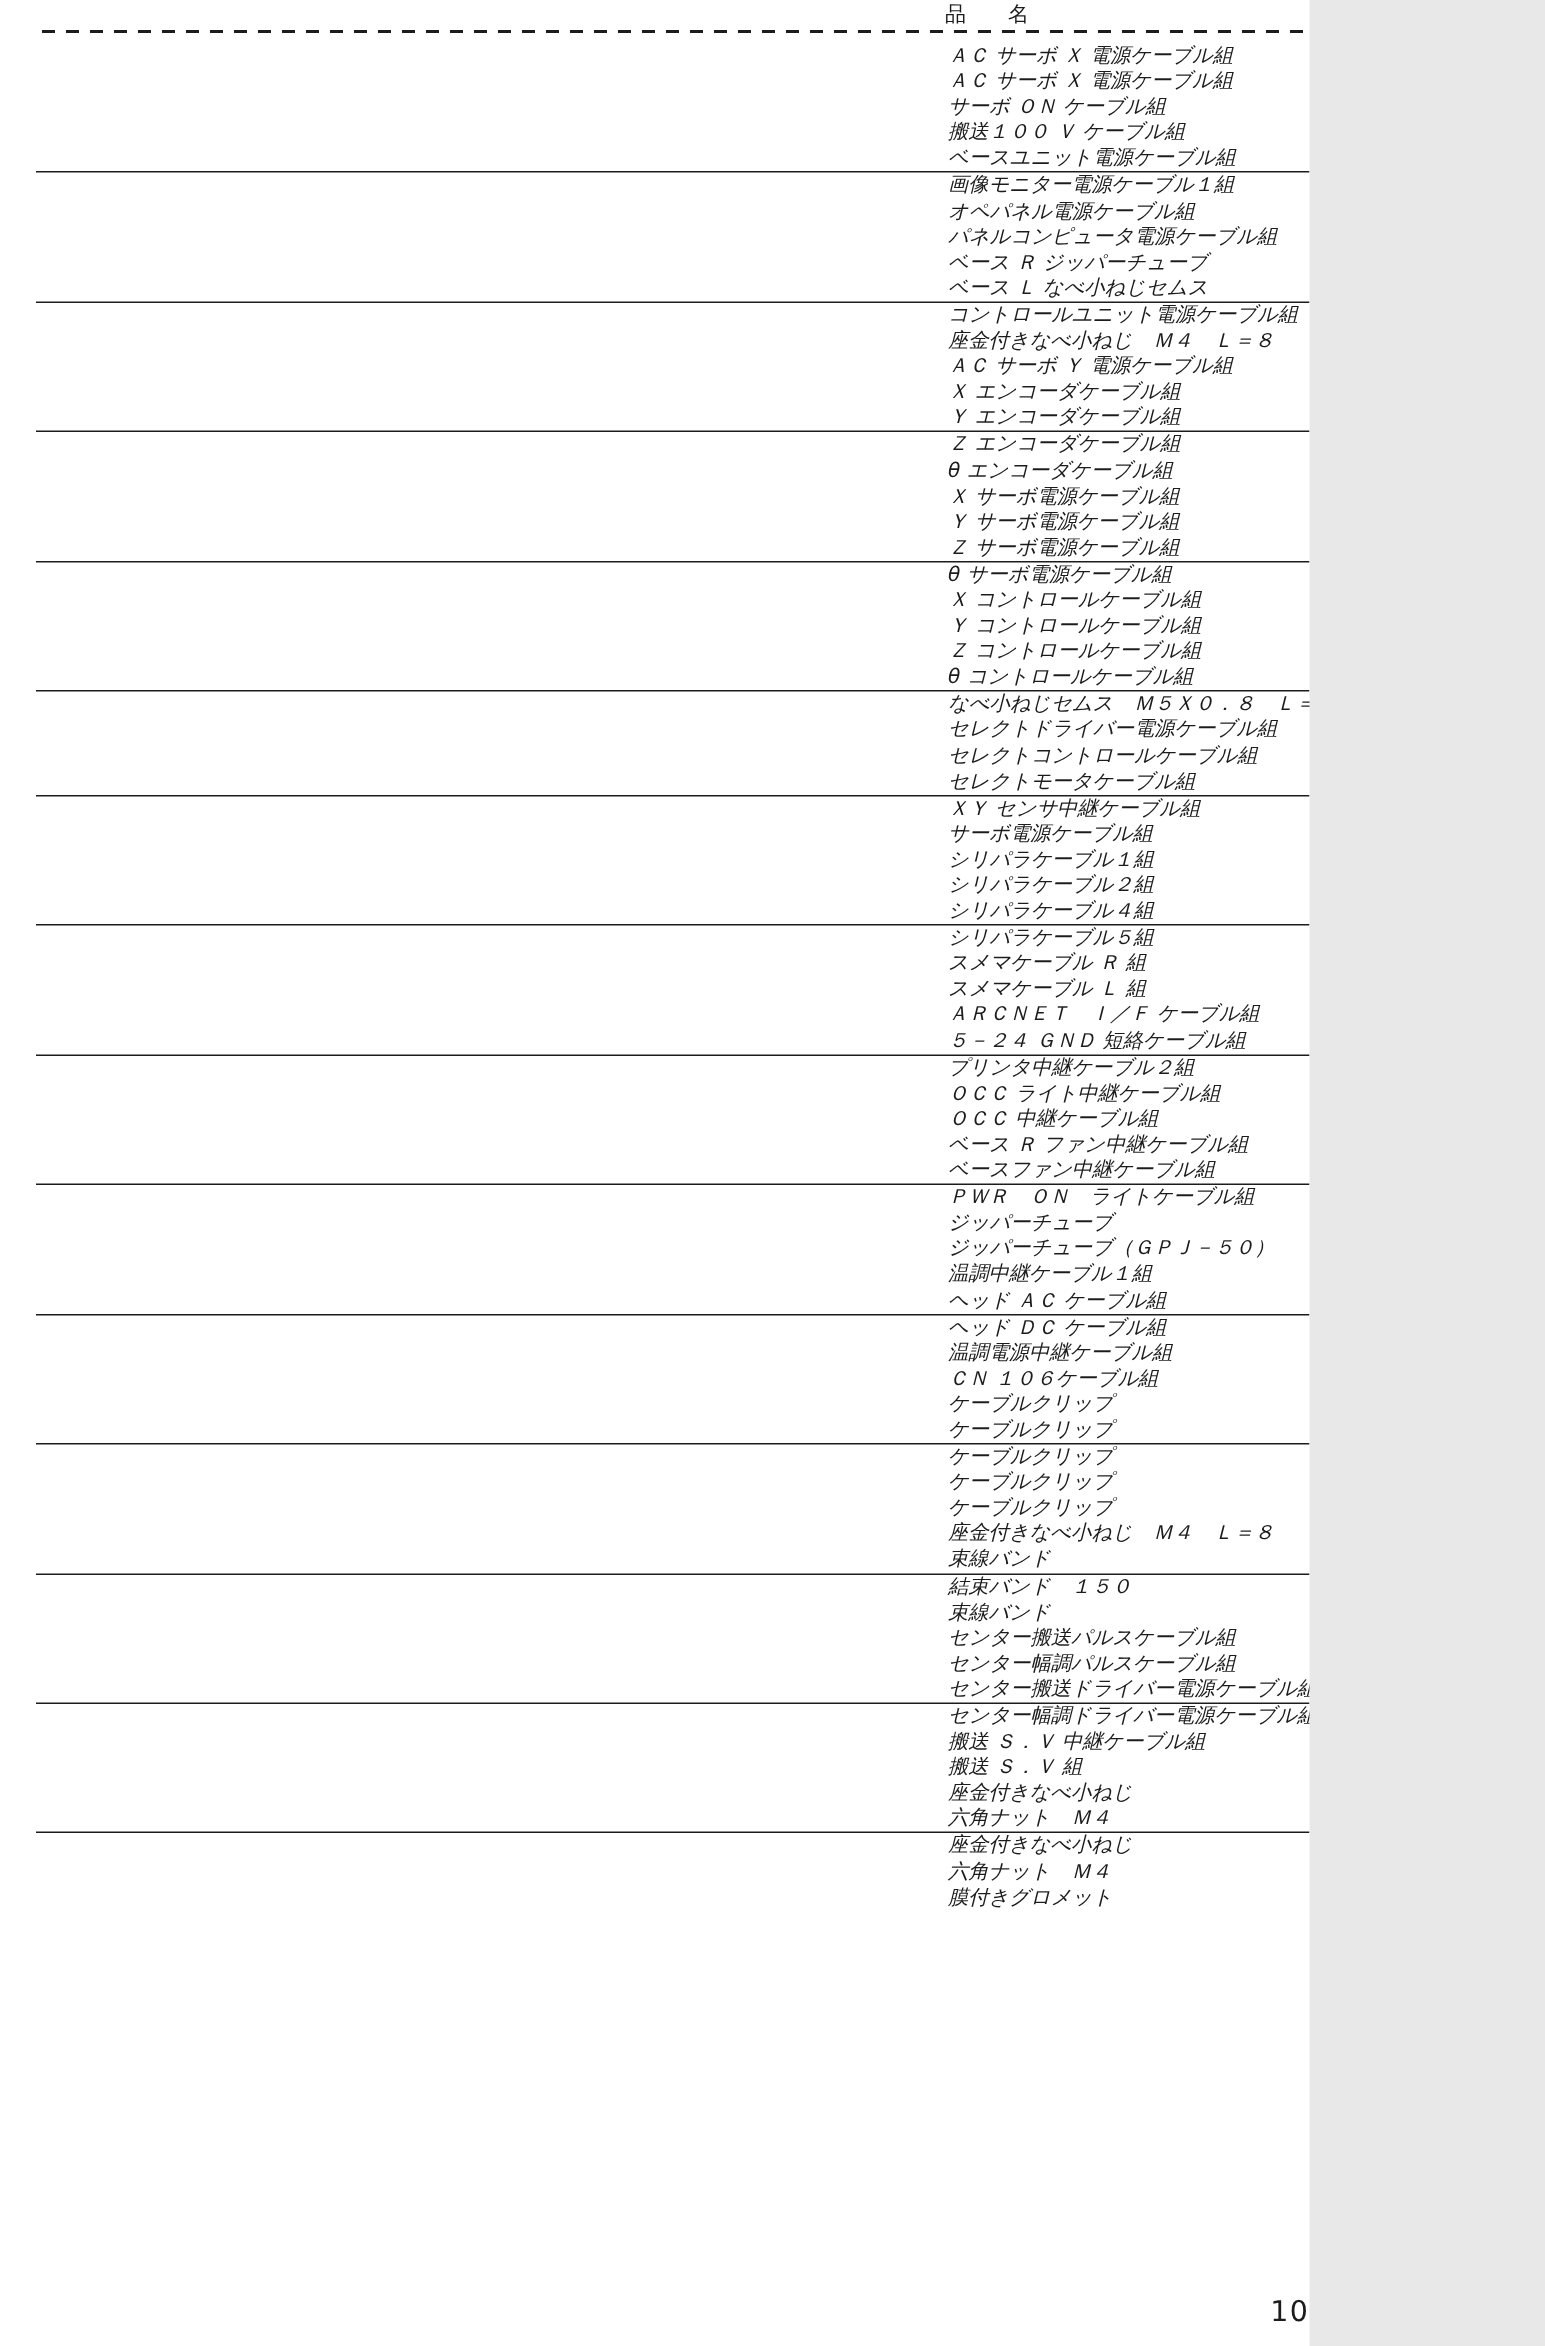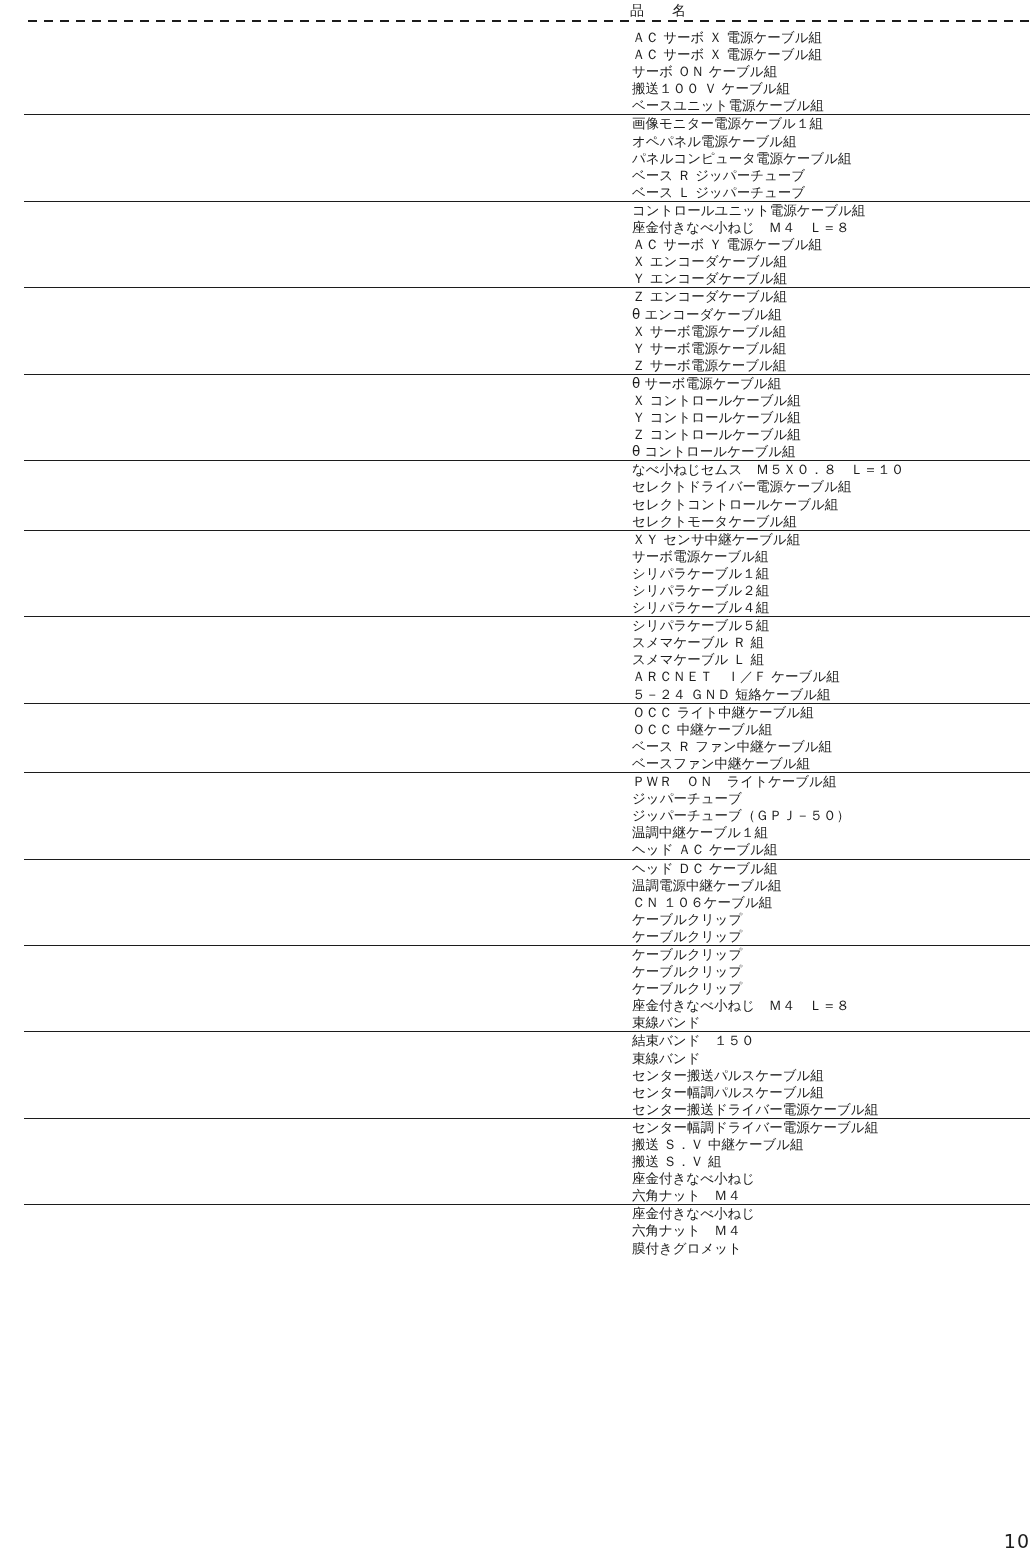--- a/index.html
+++ b/index.html
@@ -1,19 +1,19 @@
 <!DOCTYPE html>
 <html><head>
 <meta charset="utf-8">
 <style>
   html, body { margin: 0; padding: 0; }
   body { background: #e8e8e8; }
   .page {
     position: relative;
-    width: 1030px;
+    width: 873px;
     height: 1564px;
     background: #ffffff;
     font-family: "DejaVu Sans", "Liberation Sans", sans-serif;
     color: #1c1c1c;
     overflow: hidden;
   }
   .col-header {
     position: absolute;
     left: 630px;
     top: 1px;
@@ -27,20 +27,21 @@
     right: 0;
     top: 20px;
     height: 2px;
     background: repeating-linear-gradient(to right, #1c1c1c 0px, #1c1c1c 9px, transparent 9px, transparent 16px);
   }
   .groups {
     position: absolute;
     left: 24px;
     right: 0;
     top: 23px;
+    font-style: italic;
   }
   .group {
     border-bottom: 1.4px solid #1c1c1c;
   }
   .group:first-child { padding-top: 6px; }
   .group:last-child { border-bottom: none; }
   .row {
     height: 17.1px;
     line-height: 17.1px;
     font-size: 13.5px;
@@ -73,21 +74,21 @@
         <div class="row">ＡＣ サーボ Ｘ 電源ケーブル組</div>
         <div class="row">サーボ ＯＮ ケーブル組</div>
         <div class="row">搬送１００ Ｖ ケーブル組</div>
         <div class="row">ベースユニット電源ケーブル組</div>
       </div>
       <div class="group">
         <div class="row">画像モニター電源ケーブル１組</div>
         <div class="row">オペパネル電源ケーブル組</div>
         <div class="row">パネルコンピュータ電源ケーブル組</div>
         <div class="row">ベース Ｒ ジッパーチューブ</div>
-        <div class="row">ベース Ｌ ジッパーチューブ</div>
+        <div class="row">ベース Ｌ なべ小ねじセムス</div>
       </div>
       <div class="group">
         <div class="row">コントロールユニット電源ケーブル組</div>
         <div class="row">座金付きなべ小ねじ　Ｍ４　Ｌ＝８</div>
         <div class="row">ＡＣ サーボ Ｙ 電源ケーブル組</div>
         <div class="row">Ｘ エンコーダケーブル組</div>
         <div class="row">Ｙ エンコーダケーブル組</div>
       </div>
       <div class="group">
         <div class="row">Ｚ エンコーダケーブル組</div>
@@ -117,20 +118,21 @@
         <div class="row">シリパラケーブル４組</div>
       </div>
       <div class="group">
         <div class="row">シリパラケーブル５組</div>
         <div class="row">スメマケーブル Ｒ 組</div>
         <div class="row">スメマケーブル Ｌ 組</div>
         <div class="row">ＡＲＣＮＥＴ　Ｉ／Ｆ ケーブル組</div>
         <div class="row">５－２４ ＧＮＤ 短絡ケーブル組</div>
       </div>
       <div class="group">
+        <div class="row">プリンタ中継ケーブル２組</div>
         <div class="row">ＯＣＣ ライト中継ケーブル組</div>
         <div class="row">ＯＣＣ 中継ケーブル組</div>
         <div class="row">ベース Ｒ ファン中継ケーブル組</div>
         <div class="row">ベースファン中継ケーブル組</div>
       </div>
       <div class="group">
         <div class="row">ＰＷＲ　ＯＮ　ライトケーブル組</div>
         <div class="row">ジッパーチューブ</div>
         <div class="row">ジッパーチューブ（ＧＰＪ－５０）</div>
         <div class="row">温調中継ケーブル１組</div>

